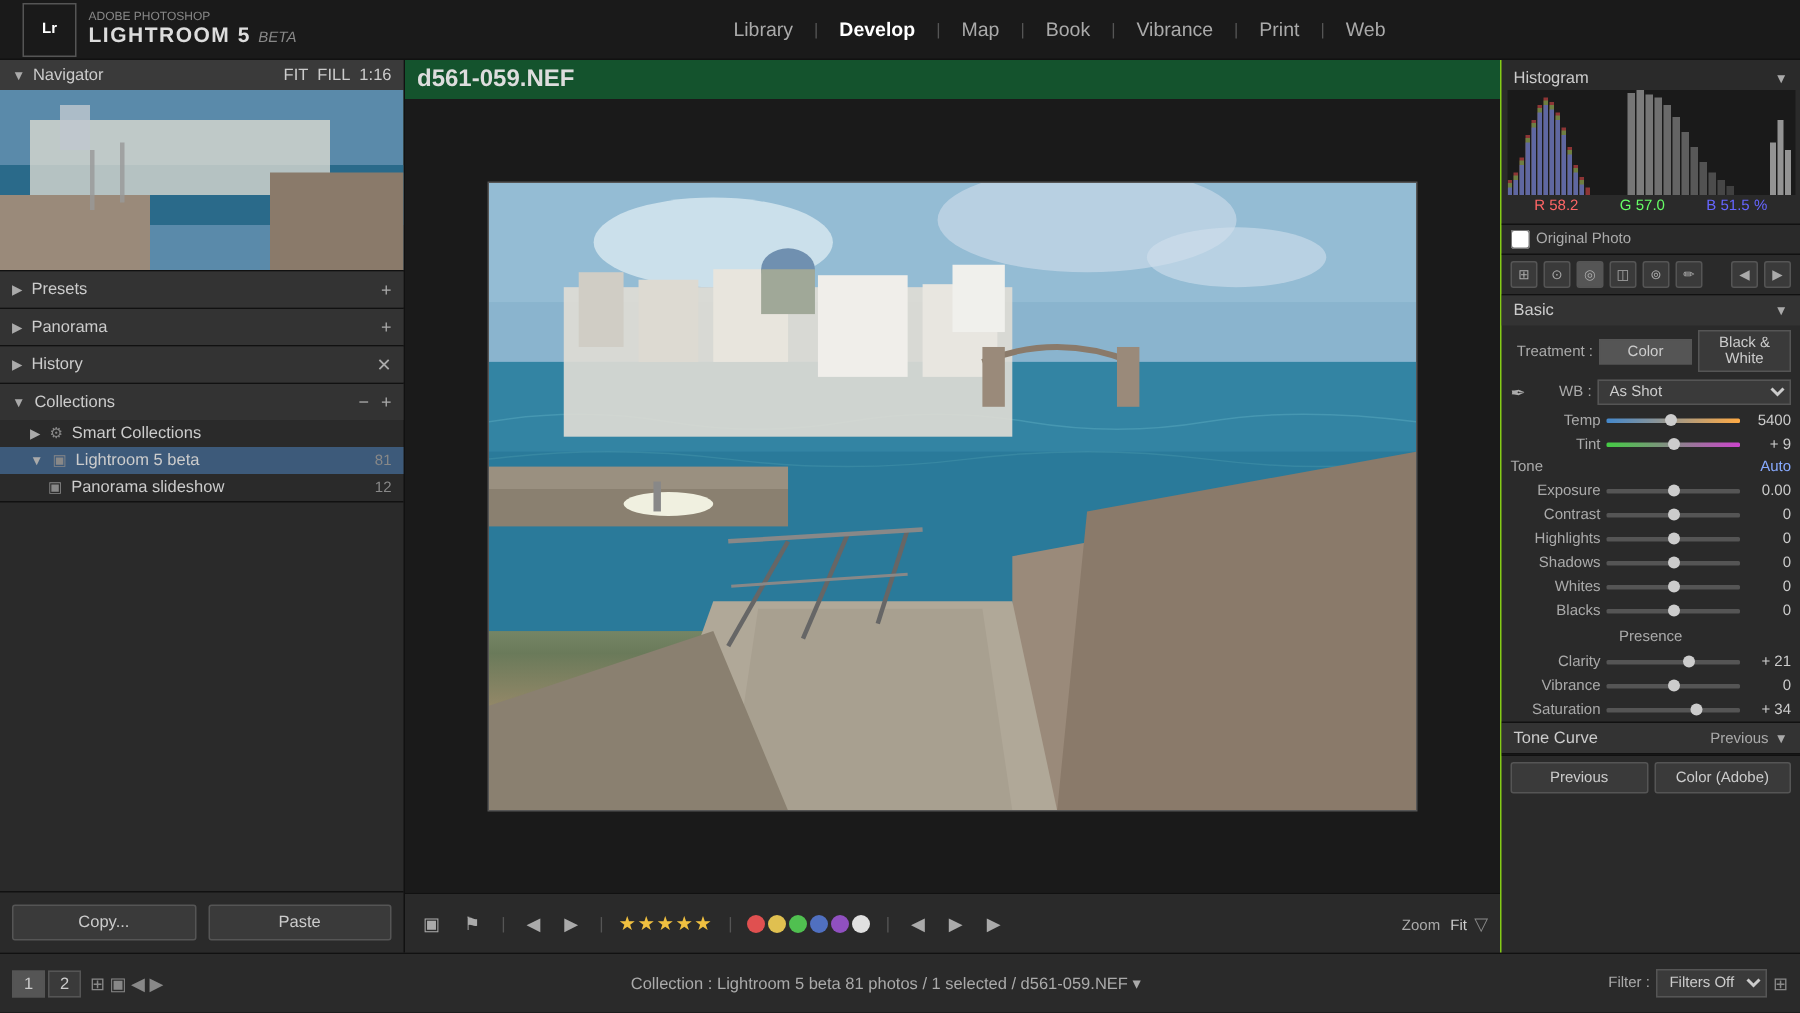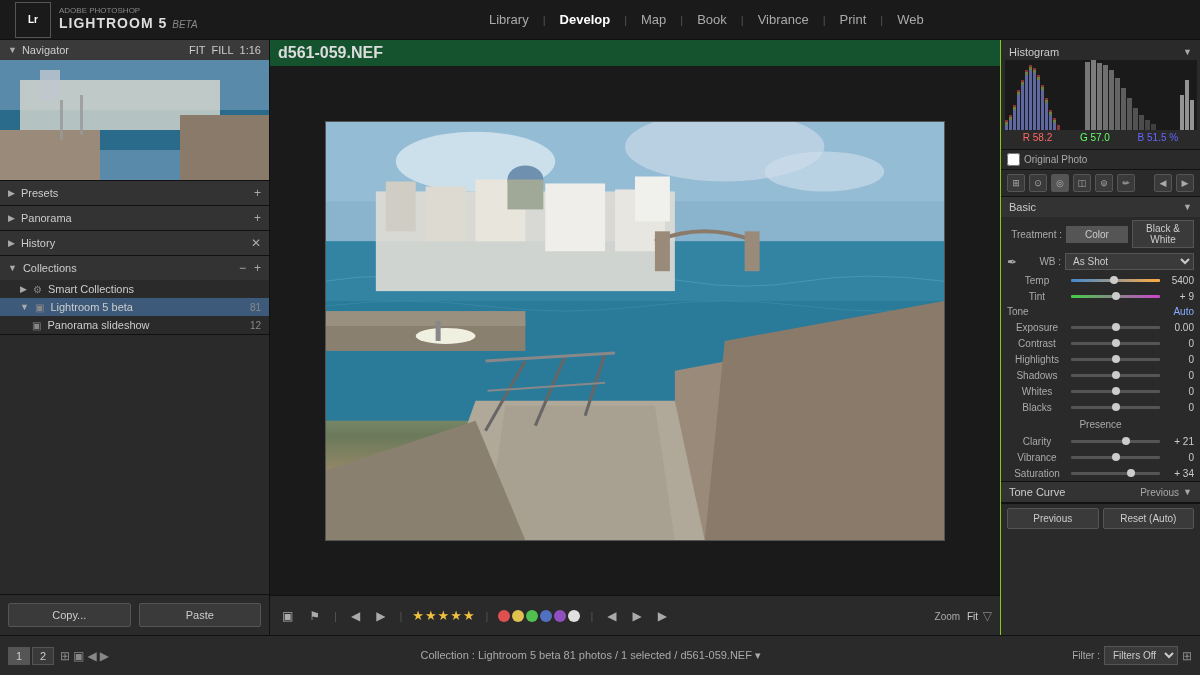--- a/index.html
+++ b/index.html
@@ -69,21 +69,21 @@
     .tool-icon.active { background: #555; }
 
     
     .right-section { border-bottom: 1px solid #111; }
     .right-section-header { background: #333; padding: 4px 8px; display: flex; align-items: center; justify-content: space-between; cursor: pointer; gap: 12px; }
     .right-section-title { font-size: 11px; color: #ccc; }
     .right-section-arrow { color: #aaa; font-size: 9px; }
 
     
     .basic-row { display: flex; align-items: center; padding: 2px 6px; gap: 4px; }
-    .basic-label { width: 60px; text-align: center; font-size: 10px; color: #aaa; flex-shrink: 0; }
+    .basic-label { width: 60px; text-align: right; font-size: 10px; color: #aaa; flex-shrink: 0; }
     .basic-value { width: 30px; text-align: right; font-size: 10px; color: #ccc; flex-shrink: 0; }
     .wb-row { display: flex; align-items: center; padding: 2px 6px; gap: 4px; }
     .wb-label { font-size: 10px; color: #aaa; width: 40px; text-align: right; }
     .wb-select { flex: 1; background: #3a3a3a; border: 1px solid #555; color: #ccc; font-size: 10px; padding: 1px 3px; cursor: pointer; }
     .treatment-row { display: flex; align-items: center; padding: 3px 6px; gap: 4px; }
     .treatment-label { font-size: 10px; color: #aaa; width: 55px; text-align: right; }
     .treatment-btn { flex: 1; background: #3a3a3a; border: 1px solid #555; color: #ccc; font-size: 10px; padding: 2px 4px; text-align: center; cursor: pointer; }
     .treatment-btn.active { background: #555; }
 
     
@@ -585,21 +585,21 @@
         <span class="right-section-title">Tone Curve</span>
         <div style="display:flex; align-items:center; gap:4px;">
           <span style="font-size:10px; color:#aaa;">Previous</span>
           <span class="right-section-arrow">▼</span>
         </div>
       </div>
     </div>
 
     <div class="prev-reset-row">
       <div class="prev-btn">Previous</div>
-      <div class="reset-btn">Reset (Auto)</div>
+      <div class="reset-btn">Color (Adobe)</div>
     </div>
   </div>
 </div>
 
 <div id="bottom-bar">
   <div class="bb-page">
     <div class="bb-page-num active">1</div>
     <div class="bb-page-num">2</div>
   </div>
   <div class="bb-icons">

